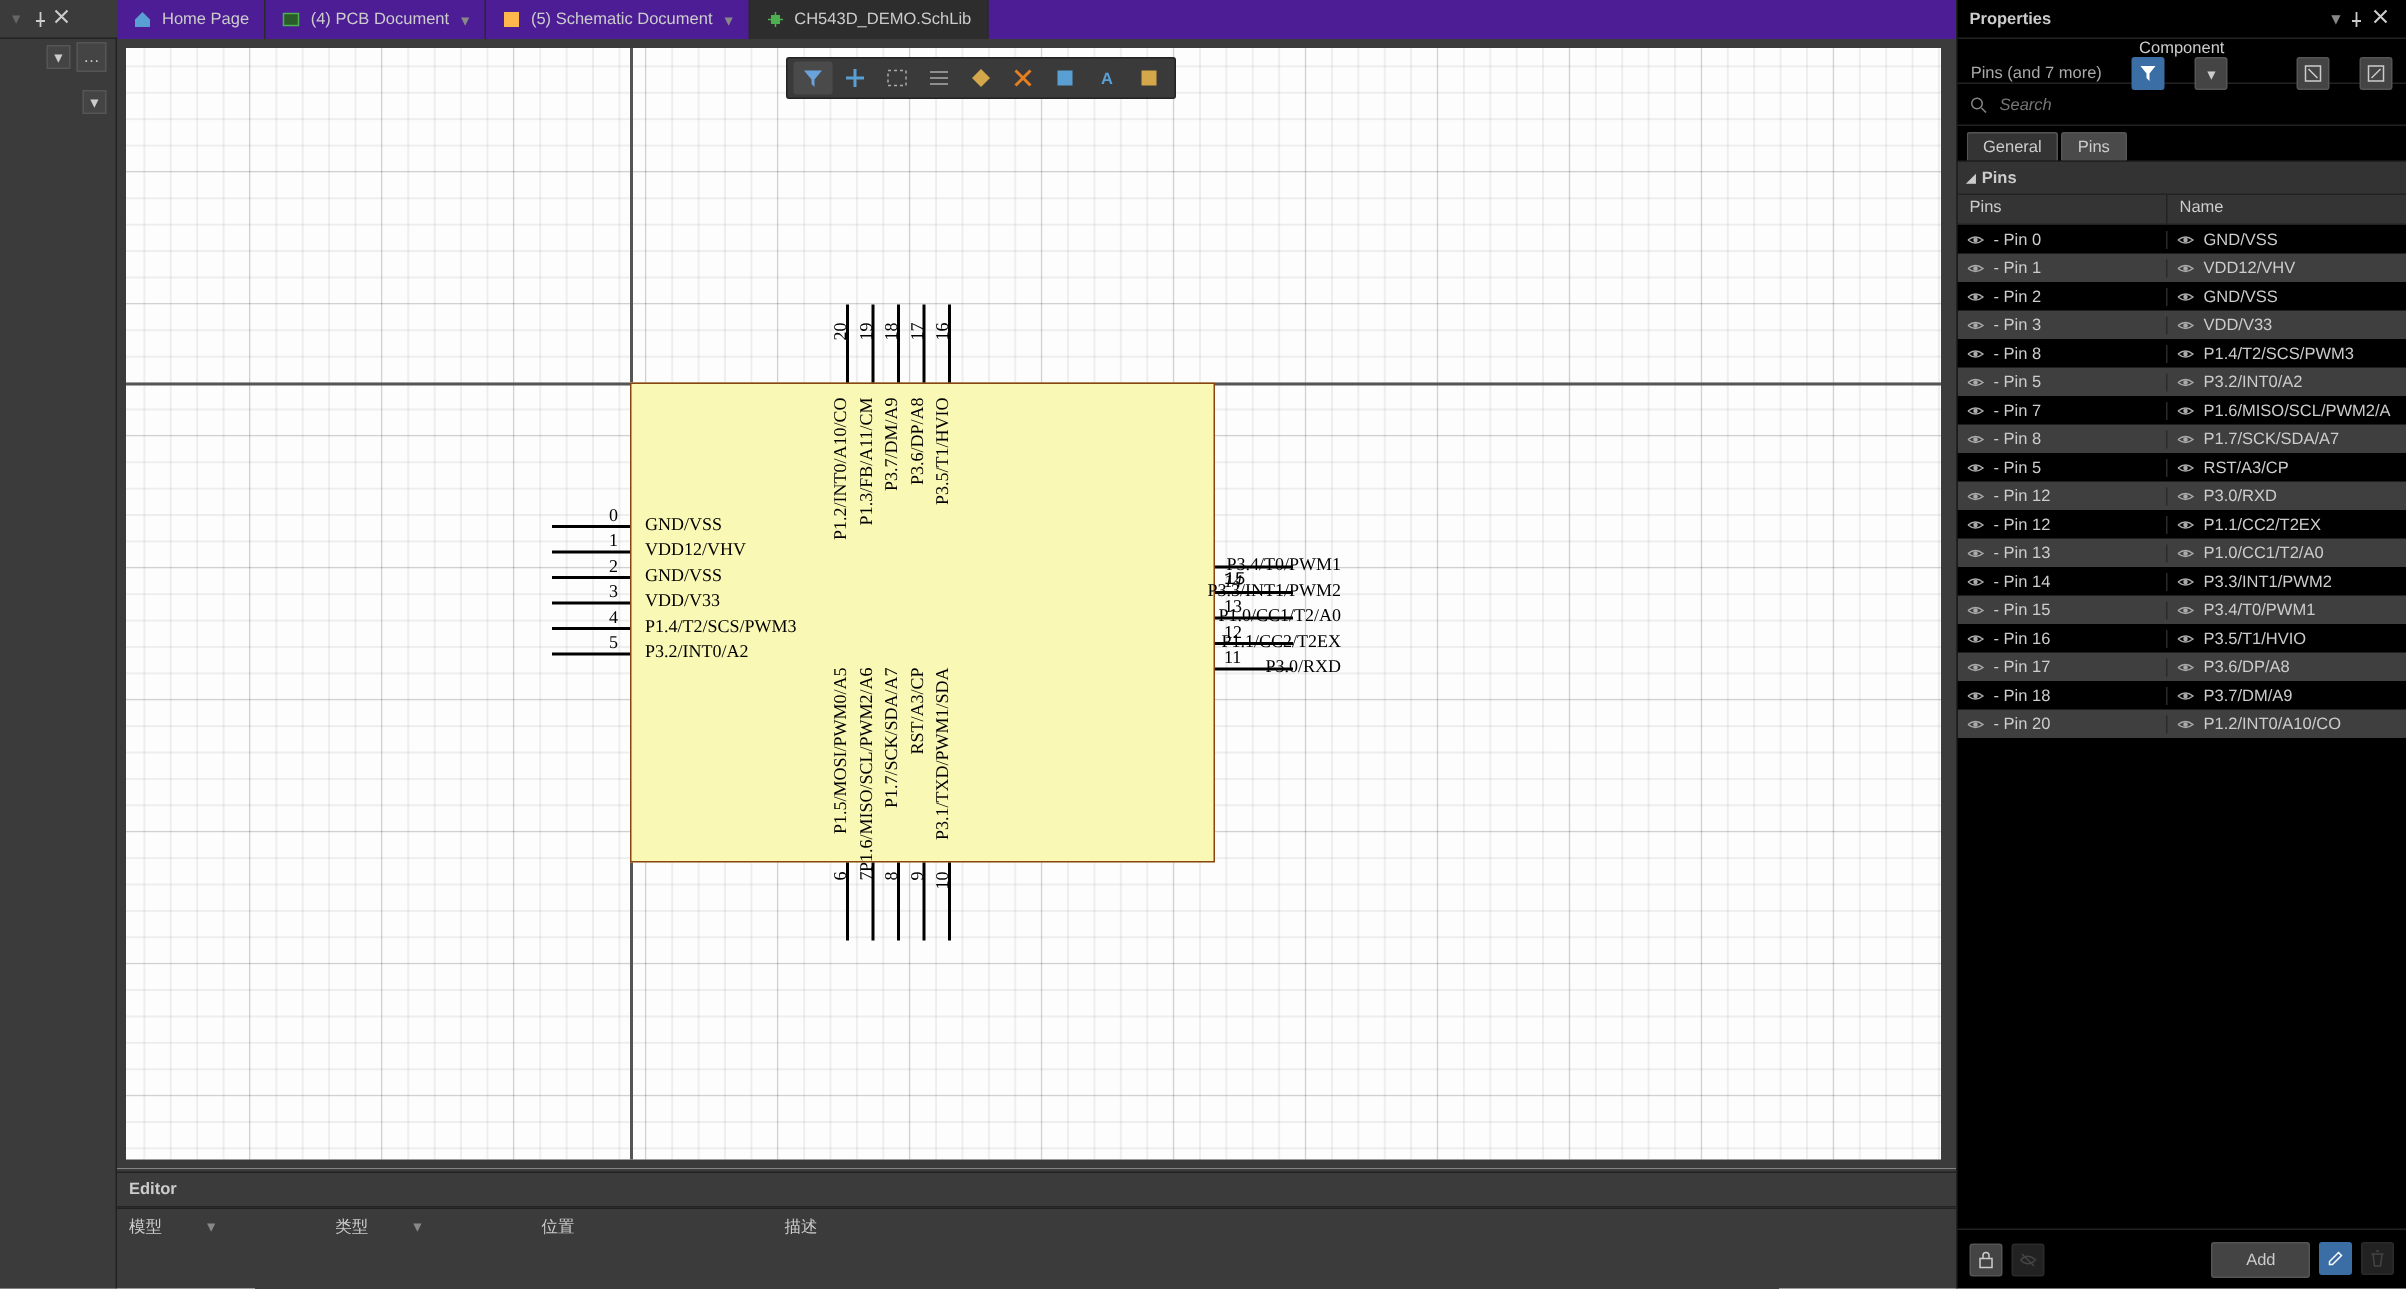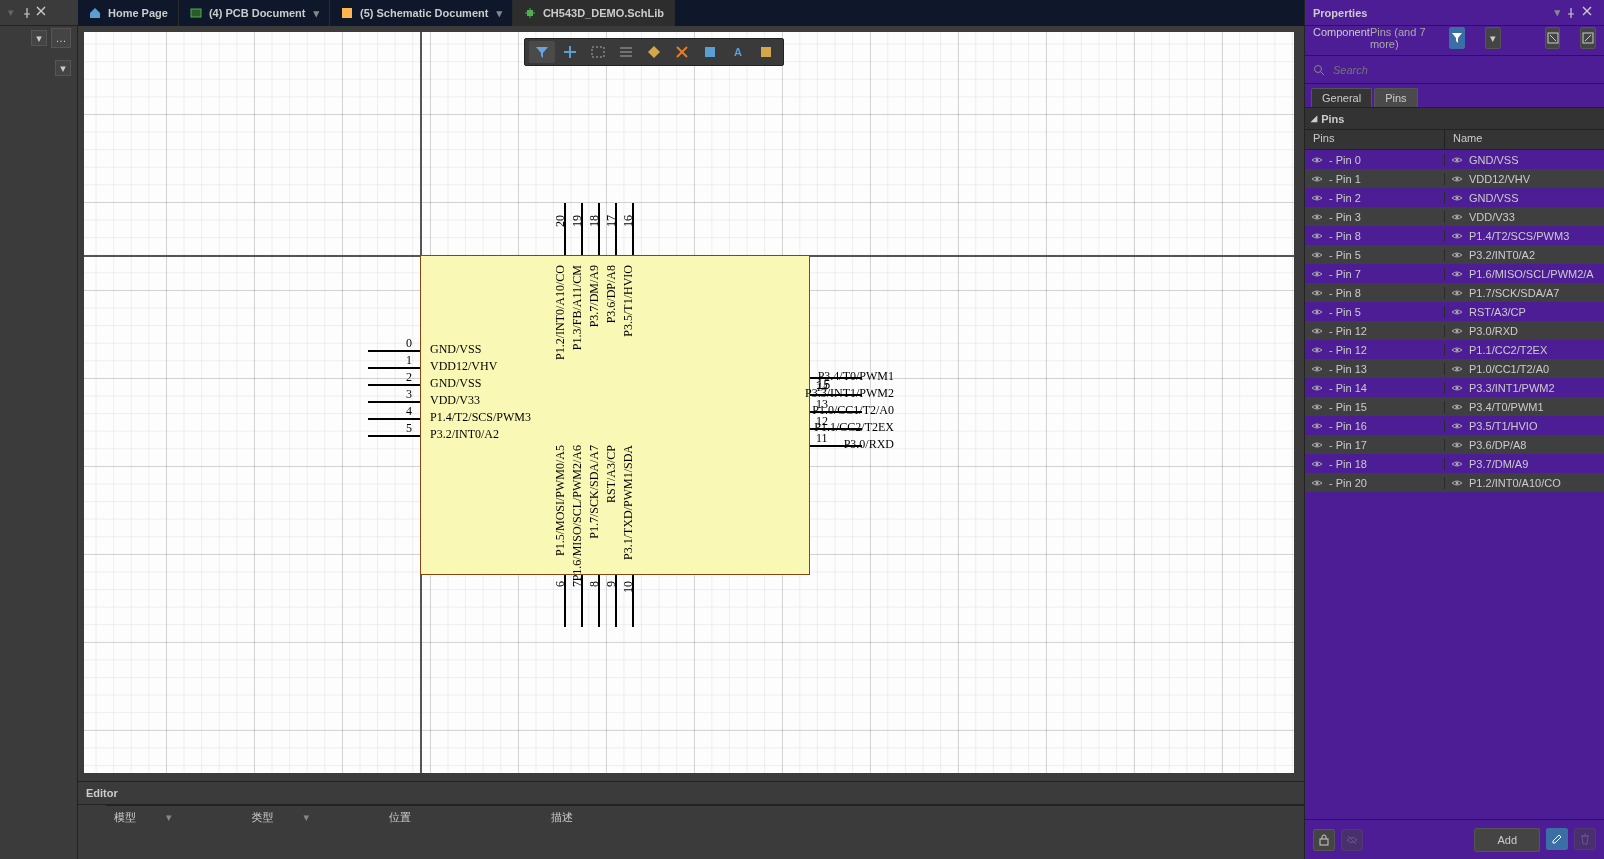--- a/index.html
+++ b/index.html
@@ -4,21 +4,21 @@
 <style>
 * { margin: 0; padding: 0; box-sizing: border-box; font-family: -apple-system, "Segoe UI", Arial, sans-serif; font-size: 11px; }
 body { background: #3b3b3b; color: #ccc; width: 1604px; height: 859px; overflow: hidden; position: relative; }
 
 .top-bar { height: 26px; background: #3b3b3b; display: flex; align-items: center; padding: 0 4px; border-bottom: 1px solid #222; }
 .top-bar-left { display: flex; align-items: center; gap: 2px; }
 .pin-icon { width: 14px; height: 14px; cursor: pointer; display: inline-flex; align-items: center; justify-content: center; }
 .close-icon { width: 14px; height: 14px; cursor: pointer; }
 .sep { color: #666; margin: 0 4px; }
 
-.tabs-bar { height: 26px; background: #0f172a; display: flex; align-items: stretch; position: absolute; top: 0; left: 78px; right: 300px; font-weight: bold; }
+.tabs-bar { height: 26px; background: #4c1d95; display: flex; align-items: stretch; position: absolute; top: 0; left: 78px; right: 300px; }
 .tab { display: flex; align-items: center; padding: 0 10px; gap: 6px; border-right: 1px solid #2a2a2a; cursor: pointer; }
 .tab.active { background: #2d2d2d; }
 .tab .drop { color: #888; margin-left: 2px; }
 .tab-ico { width: 14px; height: 14px; display: inline-flex; align-items: center; justify-content: center; }
 .tab-ico.home { color: #5a9fd4; }
 .tab-ico.pcb { color: #4caf50; }
 .tab-ico.sch { color: #ffb74d; }
 .tab-ico.lib { color: #4caf50; }
 
 .left-panel { position: absolute; top: 26px; left: 0; width: 78px; bottom: 0; background: #3b3b3b; border-right: 1px solid #222; }
@@ -45,28 +45,28 @@
 .toolbar-float .btn { width: 26px; height: 22px; display: flex; align-items: center; justify-content: center; cursor: pointer; border-radius: 2px; }
 .toolbar-float .btn.sel { background: #4a4a4a; }
 
 .chip { position: absolute; top: 223px; left: 336px; width: 390px; height: 320px; background: #faf8b5; border: 1px solid #8b4513; }
 .pin-line { position: absolute; background: #000; }
 .pin-num { position: absolute; color: #000; font-size: 12px; font-family: "Times New Roman", serif; }
 .pin-label { position: absolute; color: #000; font-size: 12px; font-family: "Times New Roman", serif; }
 .vtext { writing-mode: vertical-rl; transform: rotate(180deg); }
 
 .editor-bar { position: absolute; left: 78px; right: 300px; bottom: 54px; height: 24px; background: #3b3b3b; border-top: 1px solid #222; border-bottom: 1px solid #222; display: flex; align-items: center; padding: 0 8px; }
-.bottom-bar { position: absolute; left: 78px; right: 300px; bottom: 30px; height: 24px; background: #3b3b3b; border-top: 1px solid #222; display: flex; align-items: center; margin-left: 28px; }
+.bottom-bar { position: absolute; left: 78px; right: 300px; bottom: 30px; height: 24px; background: #3b3b3b; border-top: 1px solid #222; display: flex; align-items: center; }
 .bottom-bar .col { padding: 0 8px; display: flex; align-items: center; gap: 20px; }
 .watermark-bar { position: absolute; left: 78px; right: 0; bottom: 0; height: 30px; display: flex; align-items: center; justify-content: flex-end; padding-right: 10px; color: #999; font-size: 14px; }
 
-.props { position: absolute; top: 0; right: 0; width: 300px; bottom: 0; background: #4c1d95; border-left: 1px solid #222; display: flex; flex-direction: column; }
+.props { position: absolute; top: 0; right: 0; width: 300px; bottom: 0; background: #000000; border-left: 1px solid #222; display: flex; flex-direction: column; }
 .props-title { height: 26px; display: flex; align-items: center; justify-content: space-between; padding: 0 8px; border-bottom: 1px solid #222; font-weight: bold; }
 .props-title .r { display: flex; align-items: center; gap: 4px; color: #888; }
-.props-sub { height: 30px; display: flex; align-items: flex-start; justify-content: space-between; padding: 0 8px; border-bottom: 1px solid #222; }
+.props-sub { height: 30px; display: flex; align-items: center; justify-content: space-between; padding: 0 8px; border-bottom: 1px solid #222; flex-direction: column; }
 .props-sub .r { display: flex; align-items: center; gap: 20px; }
 .props-sub .pill { color: #aaa; }
 .icon-btn { width: 22px; height: 22px; border: 1px solid #555; background: #444; display: flex; align-items: center; justify-content: center; cursor: pointer; border-radius: 2px; }
 .icon-btn.active { background: #3b6ea5; border-color: #3b6ea5; }
 .search-row { height: 28px; display: flex; align-items: center; padding: 0 8px; gap: 6px; border-bottom: 1px solid #222; }
 .search-row input { flex: 1; background: transparent; border: none; color: #ccc; outline: none; font-style: italic; }
 .search-ico { color: #888; width: 14px; }
 
 .sub-tabs { height: 24px; display: flex; align-items: flex-end; padding: 0 6px; gap: 2px; border-bottom: 1px solid #222; }
 .sub-tab { padding: 3px 10px; border: 1px solid #555; border-bottom: none; background: #343434; cursor: pointer; border-radius: 2px 2px 0 0; }

